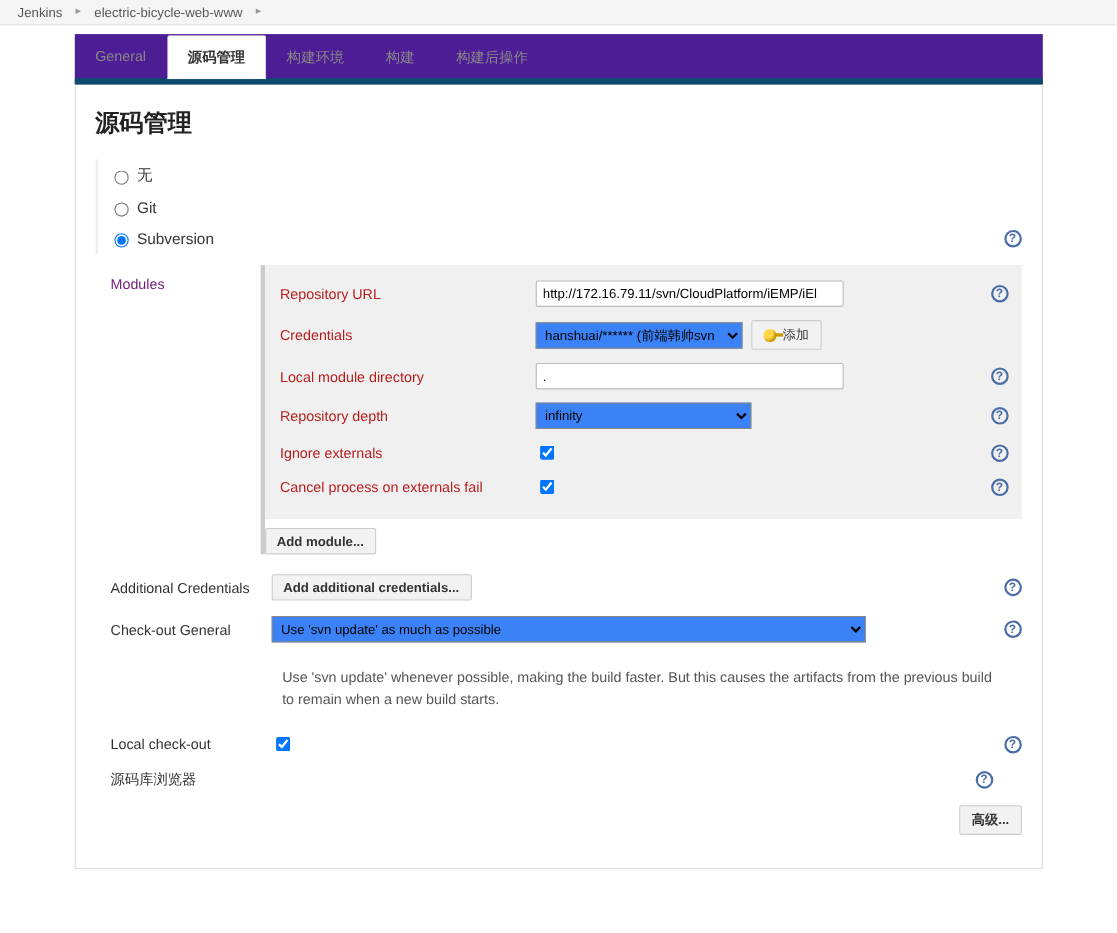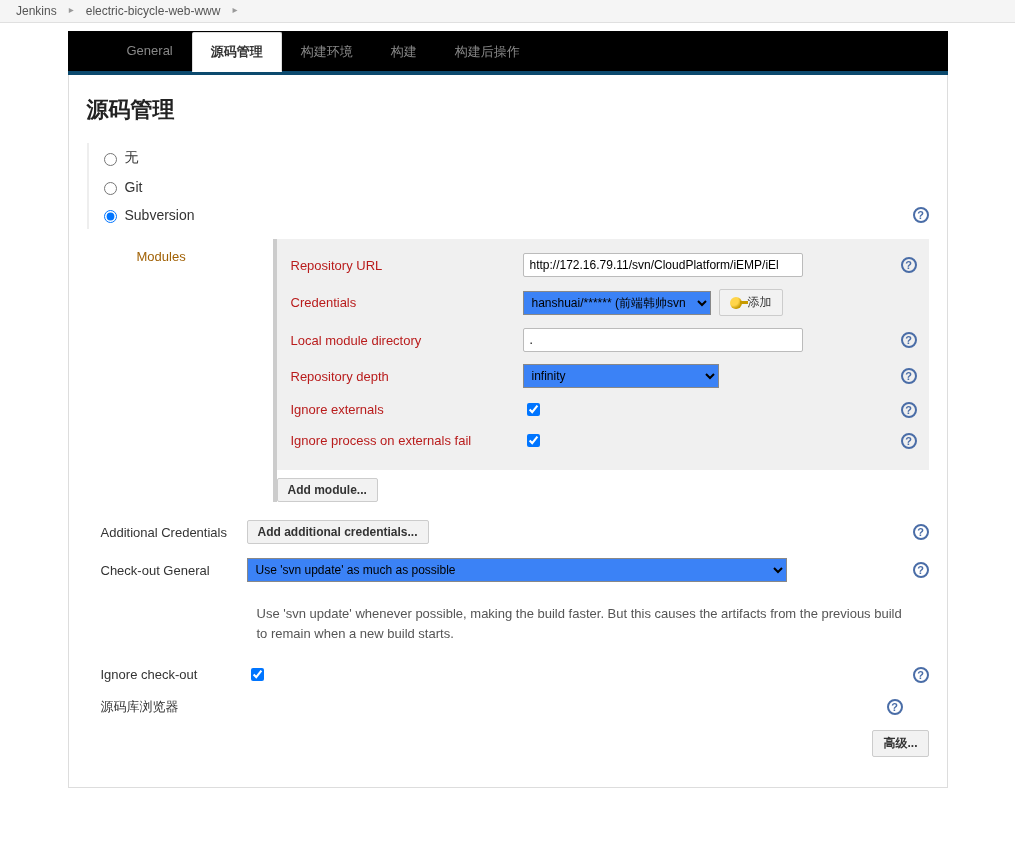--- a/index.html
+++ b/index.html
@@ -22,23 +22,22 @@
   }
   .breadcrumb a { color: #555; text-decoration: none; }
   .breadcrumb .sep { color: #999; font-size: 10px; }
   .page {
     margin: 0 auto;
     width: 880px;
     padding-top: 8px;
   }
   .tabs {
     display: flex;
-    border-bottom: 4px solid #0c4a6e;
-    background: #000000;
-    padding-left: 40px;
+    border-bottom: 6px solid #0c4a6e;
+    background: #4c1d95;
   }
   .tab {
     padding: 10px 18px;
     color: #888;
     cursor: pointer;
     font-size: 13px;
     border: 1px solid transparent;
     border-bottom: none;
     position: relative;
     top: 1px;
@@ -91,22 +90,21 @@
     margin-left: 14px;
   }
   .modules-wrapper {
     display: flex;
     align-items: flex-start;
     margin-top: 8px;
   }
   .modules-label {
     width: 136px;
     padding-top: 10px;
-    color: #a16207;
-    margin-left: 36px;
+    color: #701a75;
   }
   .modules-right { flex: 1; }
   .border-left-thick { border-left: 4px solid #ccc; padding-left: 0; }
   .module-box {
     background: #f0f0f0;
     padding: 14px 12px 20px 14px;
   }
   .form-row {
     display: flex;
     align-items: center;
@@ -276,21 +274,21 @@
               <div class="flabel">Ignore externals</div>
               <div class="fcontrol">
                 <input type="checkbox" checked="" style="">
               </div>
               <div class="help-col">
                   <span class="help-icon">?</span>
                 </div>
             </div>
 
             <div class="form-row" style="margin-bottom:0;">
-              <div class="flabel">Ignore process on externals fail</div>
+              <div class="flabel">Cancel process on externals fail</div>
               <div class="fcontrol">
                 <input type="checkbox" checked="" style="">
               </div>
               <div class="help-col">
                   <span class="help-icon">?</span>
                 </div>
             </div>
 
           </div>
           <div style="padding:8px 0 0 0;">
@@ -315,21 +313,21 @@
           </select>
         </div>
         <div style="display:flex;justify-content:flex-end;">
             <span class="help-icon">?</span>
           </div>
 
         <div></div>
         <div class="hint-text">Use 'svn update' whenever possible, making the build faster. But this causes the artifacts from the previous build to remain when a new build starts.</div>
         <div></div>
 
-        <div class="glabel">Ignore check-out</div>
+        <div class="glabel">Local check-out</div>
         <div><input type="checkbox" checked="" style=""></div>
         <div style="display:flex;justify-content:flex-end;">
             <span class="help-icon">?</span>
           </div>
 
         <div class="glabel">源码库浏览器</div>
         <div style="display:flex;justify-content:flex-end;">
             <span class="help-icon">?</span>
           </div>
       </div>

